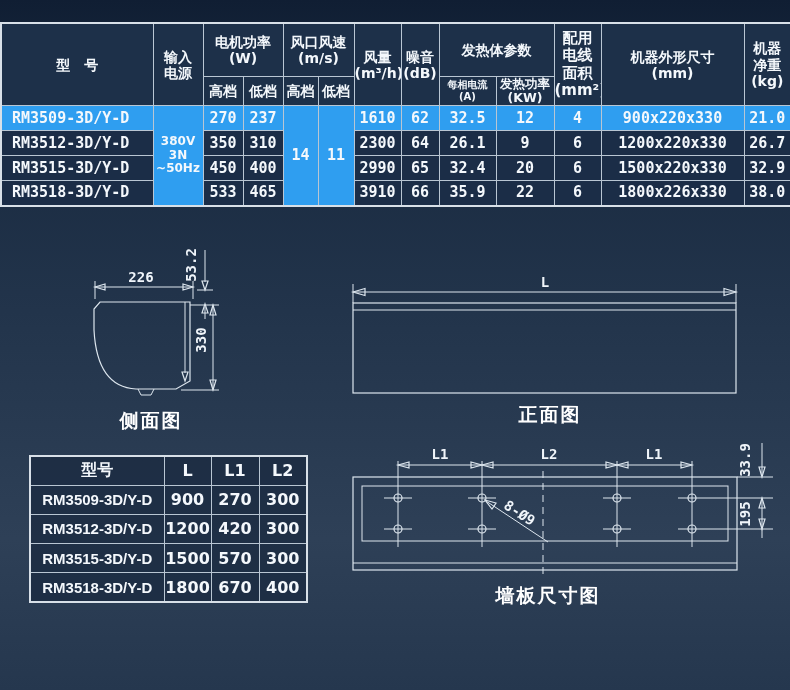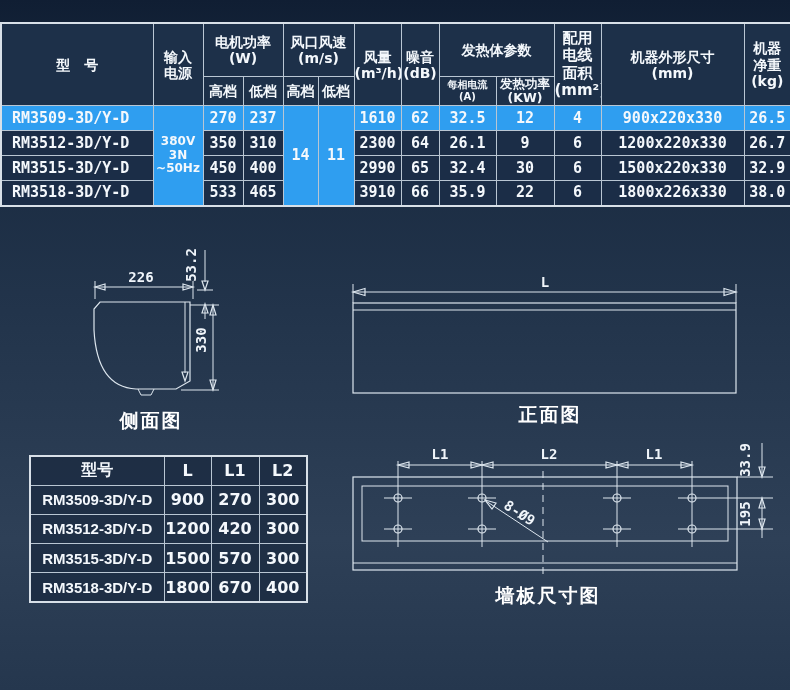--- a/index.html
+++ b/index.html
@@ -123,42 +123,42 @@
       <td class="num">270</td>
       <td class="num">237</td>
       <td rowspan="4" class="num spanspeed">14</td>
       <td rowspan="4" class="num spanspeed">11</td>
       <td class="num">1610</td>
       <td class="num">62</td>
       <td class="num">32.5</td>
       <td class="num">12</td>
       <td class="num">4</td>
       <td class="num">900x220x330</td>
-      <td class="num">26.5</td>
+      <td class="num">21.0</td>
     </tr>
     <tr class="d">
       <td class="model">RM3512-3D/Y-D</td>
       <td class="num">350</td>
       <td class="num">310</td>
       <td class="num">2300</td>
       <td class="num">64</td>
       <td class="num">26.1</td>
       <td class="num">9</td>
       <td class="num">6</td>
       <td class="num">1200x220x330</td>
       <td class="num">26.7</td>
     </tr>
     <tr class="d">
       <td class="model">RM3515-3D/Y-D</td>
       <td class="num">450</td>
       <td class="num">400</td>
       <td class="num">2990</td>
       <td class="num">65</td>
       <td class="num">32.4</td>
-      <td class="num">30</td>
+      <td class="num">20</td>
       <td class="num">6</td>
       <td class="num">1500x220x330</td>
       <td class="num">32.9</td>
     </tr>
     <tr class="d">
       <td class="model">RM3518-3D/Y-D</td>
       <td class="num">533</td>
       <td class="num">465</td>
       <td class="num">3910</td>
       <td class="num">66</td>

